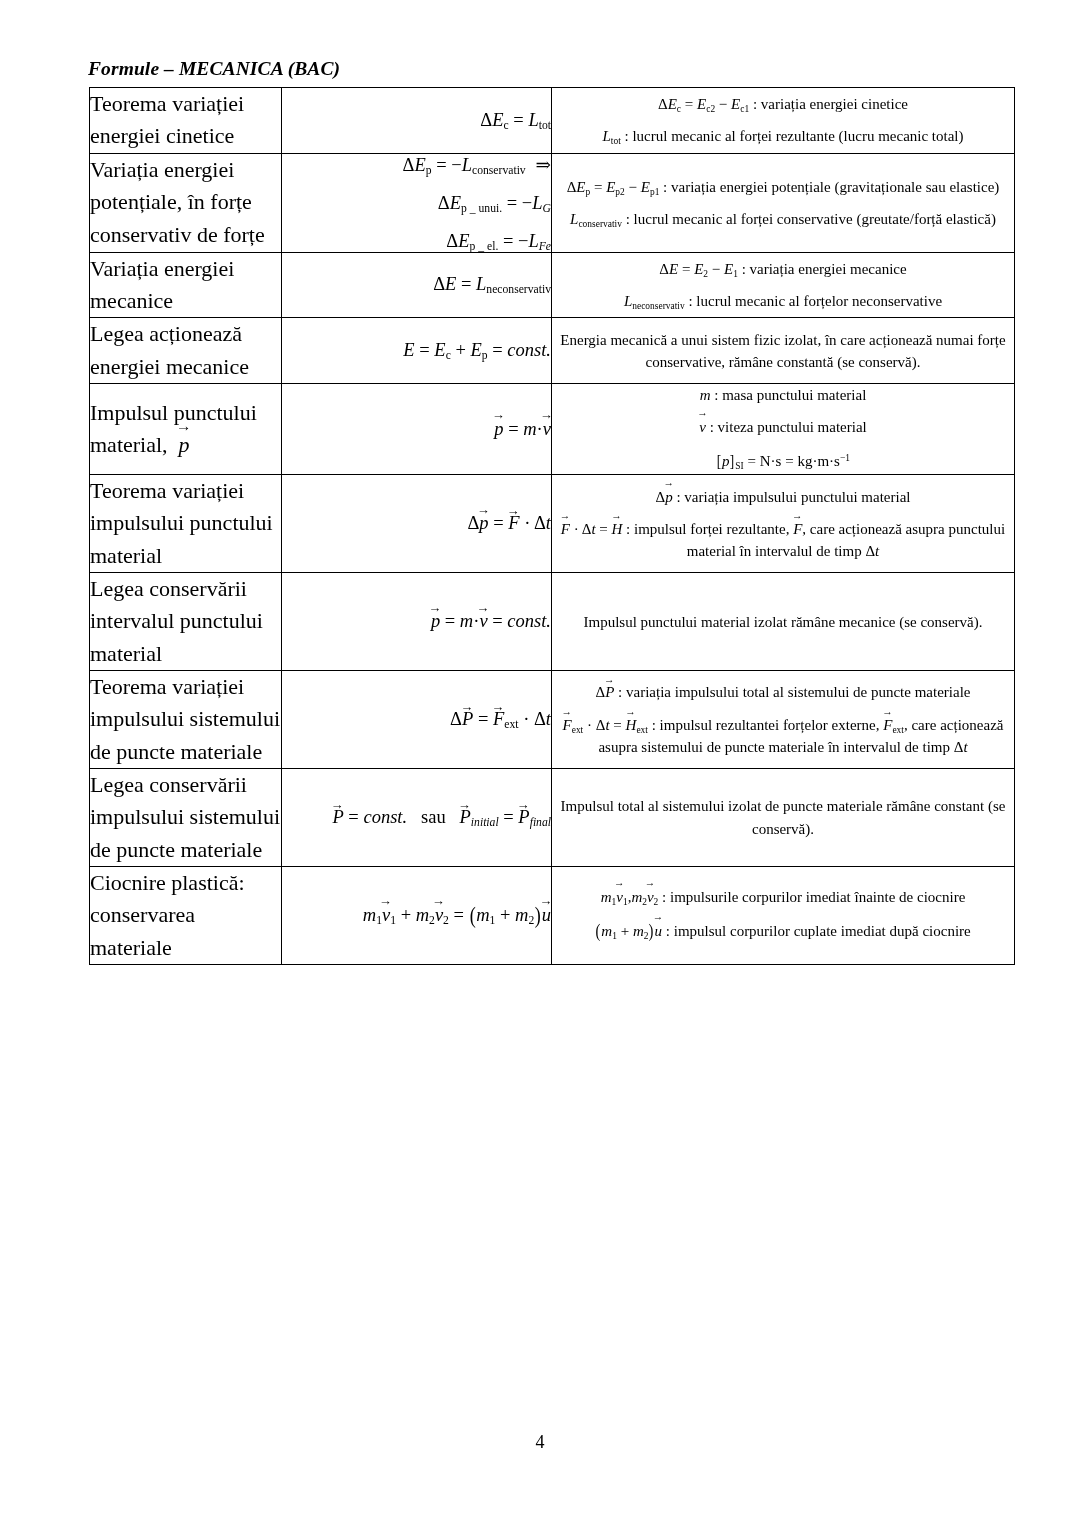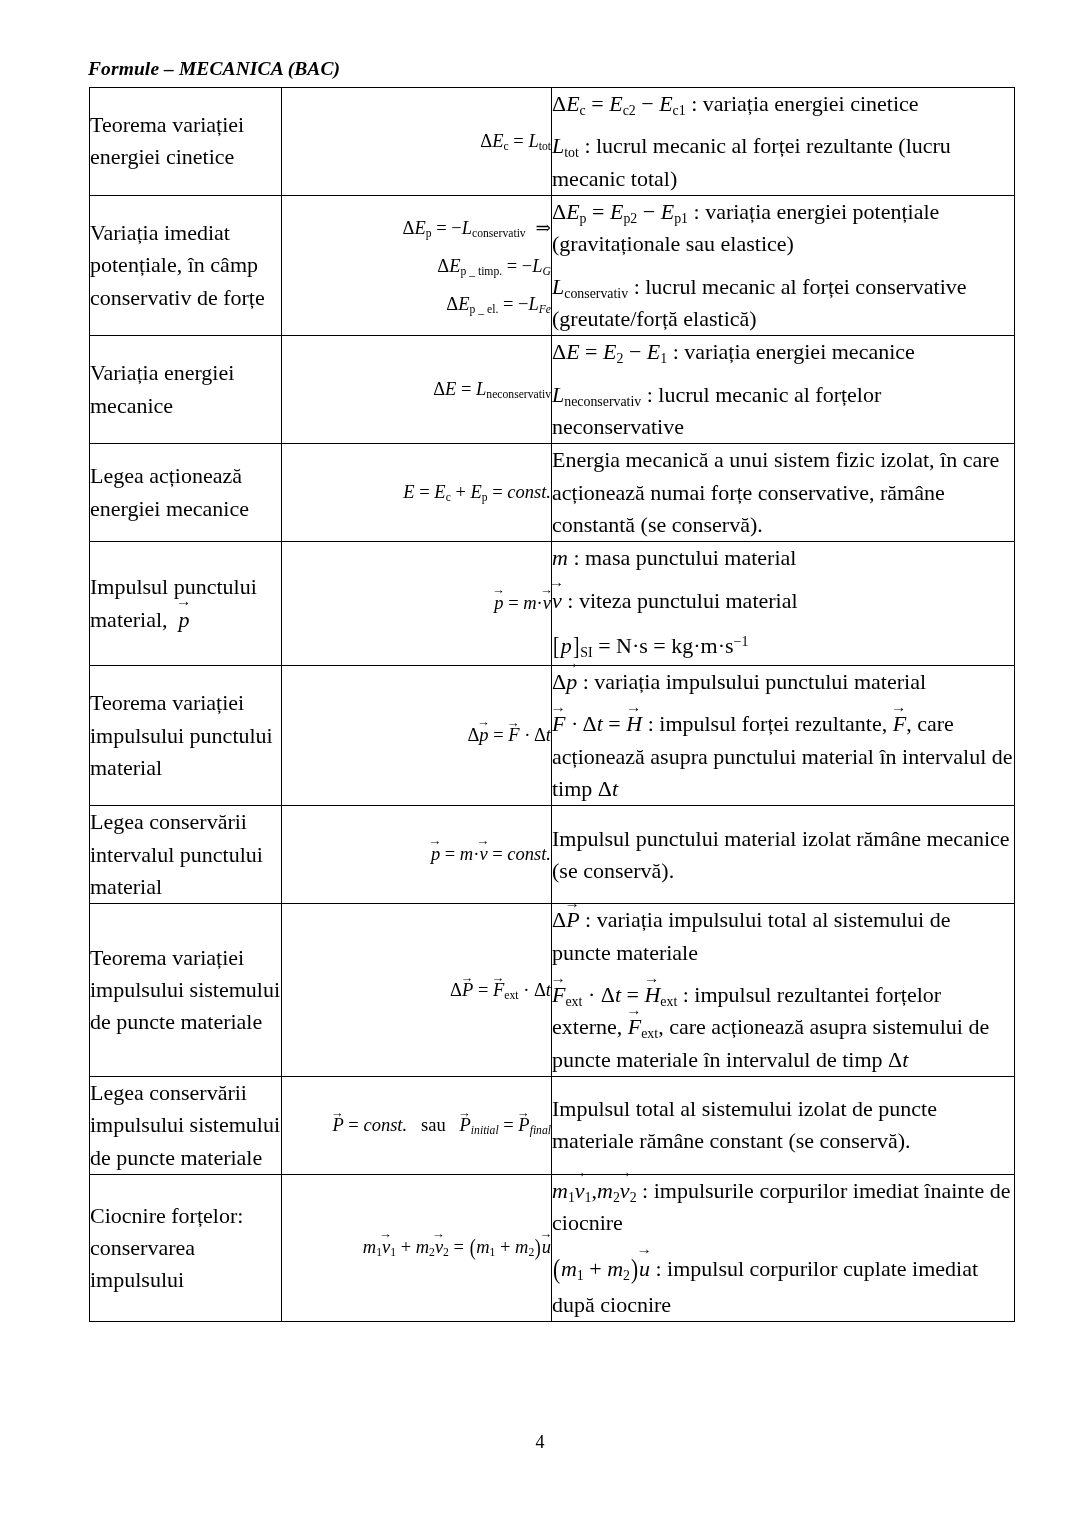--- a/index.html
+++ b/index.html
@@ -53,22 +53,23 @@
     font-size: 22px;
     line-height: 1.47;
   }
   .cell-formula {
     padding: 10px 8px 10px 10px;
     text-align: right;
     font-size: 18.5px;
   }
   .cell-desc {
     padding: 9px 12px 9px 10px;
-    font-size: 22px;
+    font-size: 15px;
     line-height: 1.47;
+    text-align: center;
   }
   .desc-line {
     margin: 0 0 10px 0;
   }
   .desc-line:last-child { margin-bottom: 0; }
 
   .f-line {
     margin: 0 0 17px 0;
     white-space: nowrap;
   }
@@ -152,24 +153,24 @@
         <td class="cell-formula">
           <div class="f-line m"><span class="mu">Δ</span><span class="mi">E</span><sub>c</sub> <span class="mu">=</span> <span class="mi">L</span><sub>tot</sub></div>
         </td>
         <td class="cell-desc">
           <p class="desc-line"><span class="m"><span class="mu">Δ</span><span class="mi">E</span><sub>c</sub> <span class="mu">=</span> <span class="mi">E</span><sub>c2</sub> <span class="mu">−</span> <span class="mi">E</span><sub>c1</sub></span> : variația energiei cinetice</p>
           <p class="desc-line"><span class="m"><span class="mi">L</span><sub>tot</sub></span> : lucrul mecanic al forței rezultante (lucru mecanic total)</p>
         </td>
       </tr>
 
       <tr>
-        <td class="cell-name">Variația imediat potențiale, în câmp conservativ de forțe</td>
+        <td class="cell-name">Variația energiei potențiale, în forțe conservativ de forțe</td>
         <td class="cell-formula">
           <div class="f-line m"><span class="mu">Δ</span><span class="mi">E</span><sub>p</sub> <span class="mu">=</span> <span class="mu">−</span><span class="mi">L</span><sub>conservativ</sub> <span class="sp"></span><span class="mu">⇒</span></div>
-          <div class="f-line m"><span class="mu">Δ</span><span class="mi">E</span><sub>p _ timp.</sub> <span class="mu">=</span> <span class="mu">−</span><span class="mi">L</span><sub class="it">G</sub></div>
+          <div class="f-line m"><span class="mu">Δ</span><span class="mi">E</span><sub>p _ unui.</sub> <span class="mu">=</span> <span class="mu">−</span><span class="mi">L</span><sub class="it">G</sub></div>
           <div class="f-line m"><span class="mu">Δ</span><span class="mi">E</span><sub>p _ el.</sub> <span class="mu">=</span> <span class="mu">−</span><span class="mi">L</span><sub class="it">Fe</sub></div>
         </td>
         <td class="cell-desc">
           <p class="desc-line"><span class="m"><span class="mu">Δ</span><span class="mi">E</span><sub>p</sub> <span class="mu">=</span> <span class="mi">E</span><sub>p2</sub> <span class="mu">−</span> <span class="mi">E</span><sub>p1</sub></span> : variația energiei potențiale (gravitaționale sau elastice)</p>
           <p class="desc-line"><span class="m"><span class="mi">L</span><sub>conservativ</sub></span> : lucrul mecanic al forței conservative (greutate/forță elastică)</p>
         </td>
       </tr>
 
       <tr>
         <td class="cell-name">Variația energiei mecanice</td>
@@ -234,21 +235,21 @@
 
       <tr>
         <td class="cell-name">Legea conservării impulsului sistemului de puncte materiale</td>
         <td class="cell-formula">
           <div class="f-line m"><span class="vec vec-cap">P</span> <span class="mu">=</span> <span class="mi">const.</span> <span class="spw"></span><span class="mu">sau</span> <span class="spw"></span><span class="vec vec-cap">P</span><sub class="it">initial</sub> <span class="mu">=</span> <span class="vec vec-cap">P</span><sub class="it">final</sub></div>
         </td>
         <td class="cell-desc">Impulsul total al sistemului izolat de puncte materiale rămâne constant (se conservă).</td>
       </tr>
 
       <tr>
-        <td class="cell-name">Ciocnire forțelor: conservarea impulsului</td>
+        <td class="cell-name">Ciocnire plastică: conservarea materiale</td>
         <td class="cell-formula">
           <div class="f-line m"><span class="mi">m</span><sub>1</sub><span class="vec">v</span><sub>1</sub> <span class="mu">+</span> <span class="mi">m</span><sub>2</sub><span class="vec">v</span><sub>2</sub> <span class="mu">=</span> <span class="paren-big">(</span><span class="mi">m</span><sub>1</sub> <span class="mu">+</span> <span class="mi">m</span><sub>2</sub><span class="paren-big">)</span><span class="vec">u</span></div>
         </td>
         <td class="cell-desc">
           <p class="desc-line"><span class="m"><span class="mi">m</span><sub>1</sub><span class="vec">v</span><sub>1</sub><span class="mu">,</span><span class="mi">m</span><sub>2</sub><span class="vec">v</span><sub>2</sub></span> : impulsurile corpurilor imediat înainte de ciocnire</p>
           <p class="desc-line"><span class="m"><span class="paren-big">(</span><span class="mi">m</span><sub>1</sub> <span class="mu">+</span> <span class="mi">m</span><sub>2</sub><span class="paren-big">)</span><span class="vec">u</span></span> : impulsul corpurilor cuplate imediat după ciocnire</p>
         </td>
       </tr>
 
     </tbody>

